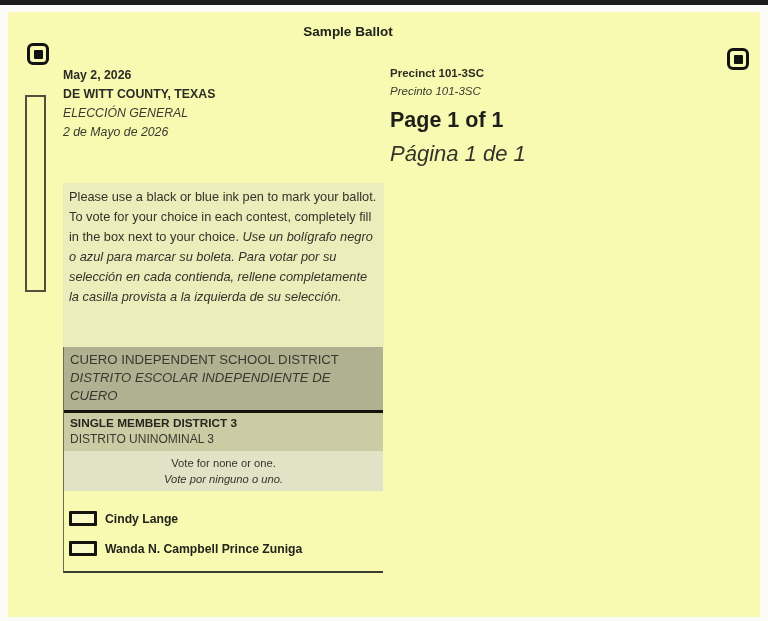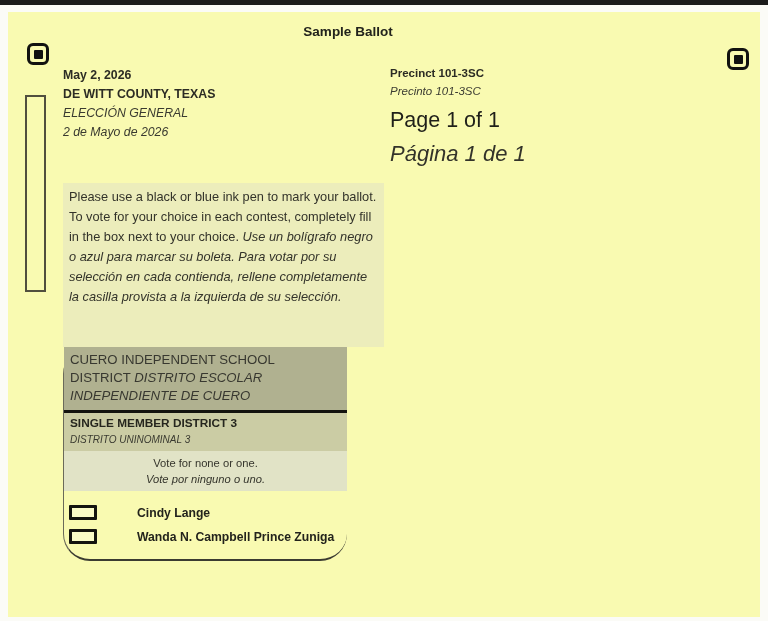--- a/index.html
+++ b/index.html
@@ -40,51 +40,51 @@
     font-size: 12.3px; line-height: 19px; color: #2c2c24;
   }
   .election-info .en { font-weight: bold; }
   .election-info .es { font-style: italic; color: #3a3a30; }
   .precinct-block {
     position: absolute; right: 58px; top: 66px; width: 320px;
     color: #2c2c24;
   }
   .precinct-en { font-weight: bold; font-size: 11.5px; line-height: 15px; }
   .precinct-es { font-style: italic; font-size: 11.5px; line-height: 15px; margin-top: 3px; color: #3c3c32; }
-  .page-num-en { font-weight: normal; font-size: 21.5px; margin-top: 9px; color: #1f1f19; }
+  .page-num-en { font-weight: bold; font-size: 21.5px; margin-top: 9px; color: #1f1f19; }
   .page-num-es { font-style: italic; font-size: 22px; margin-top: 8px; color: #33332a; }
   .instructions {
     position: absolute; left: 63px; top: 183px; width: 321px; height: 164px;
     background: #ecedbb; padding: 4px 4px 4px 6px;
     font-size: 12.8px; line-height: 20px; color: #33332a;
   }
   .instructions .es { font-style: italic; margin-top: 40px; }
   .contest {
-    position: absolute; left: 63px; top: 347px; width: 284px;
-    border-left: 1px solid #6b6a59; border-bottom: 2px solid #3b3b31; border-radius: 27px;
+    position: absolute; left: 63px; top: 347px; width: 320px;
+    border-left: 1px solid #6b6a59; border-bottom: 2px solid #3b3b31;
   }
   .contest-header {
     background: #b0b190; padding: 4px 44px 5px 6px;
     font-size: 13.2px; line-height: 18px; color: #383830;
   }
   .contest-header .es { font-style: italic; }
   .contest-divider { height: 3px; background: #13130e; }
   .contest-office {
     background: #cbcca4; padding: 3px 6px 4px 6px; line-height: 15.5px;
   }
   .office-en { font-weight: bold; font-size: 11.8px; color: #26261e; }
-  .office-es { font-style: italic; font-size: 10px; color: #3a3a30; }
+  .office-es { font-size: 12px; color: #3a3a30; }
   .vote-instr {
     background: #e1e3c6; padding: 4px 6px 4px 6px; line-height: 16px;
     font-size: 11.2px; color: #35352c; text-align: center;
   }
   .vote-instr .es { font-style: italic; }
   .candidates { padding: 5px 0 9px 0; }
   .candidate-row {
-    display: flex; align-items: center; margin: 9px 0 6px 0; cursor: pointer; gap: 32px;
+    display: flex; align-items: center; margin: 15px 0 6px 0; cursor: pointer;
   }
   .candidate-box {
     width: 28px; height: 15px; margin-left: 5px;
     border: 3px solid #14140f; background: #fafbc6; border-radius: 1px;
     flex: 0 0 auto;
   }
   .candidate-name {
     margin-left: 8px; font-weight: bold; font-size: 12.2px; color: #23231c;
   }
 </style>

